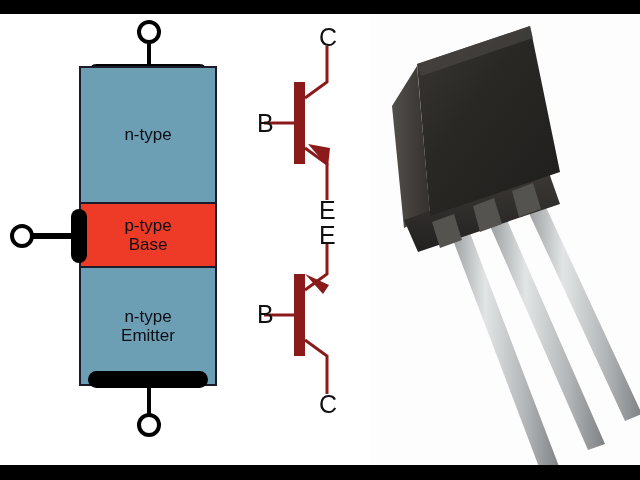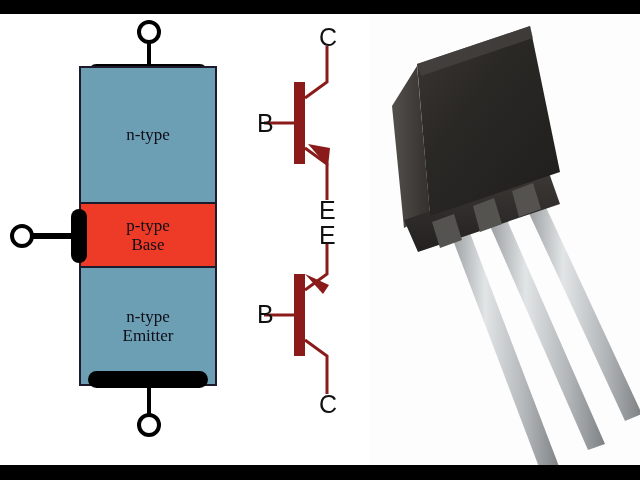--- a/index.html
+++ b/index.html
@@ -50,21 +50,21 @@
     box-sizing: border-box;
     border: 2px solid #1b1b2b;
     display: flex;
     flex-direction: column;
     align-items: center;
     justify-content: center;
     color: #0d0d16;
     font-size: 17px;
     line-height: 1.12;
   }
-  .layer span { display: block; text-align: center; font-family: Liberation Serif, serif; }
+  .layer span { display: block; text-align: center; }
   .layer-collector { top: 52px; height: 138px; background: #6d9fb4; }
   .layer-base      { top: 188px; height: 66px;  background: #ee3b28; }
   .layer-emitter   { top: 252px; height: 120px; background: #6d9fb4; }
 
   
   .pad-h {
     position: absolute;
     left: 88px;
     width: 120px;
     height: 17px;

